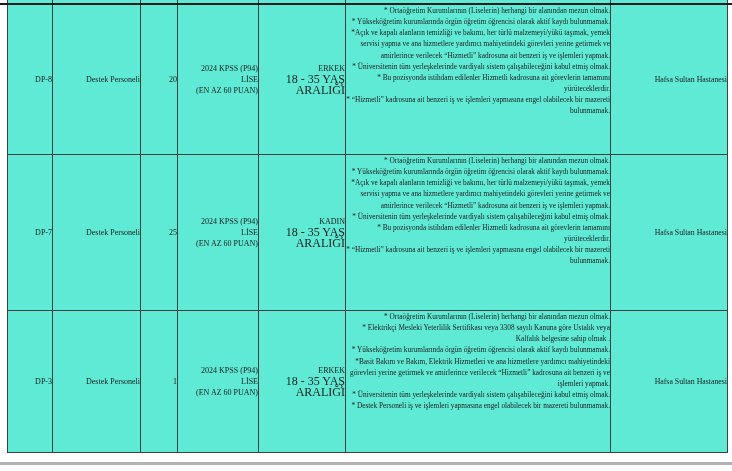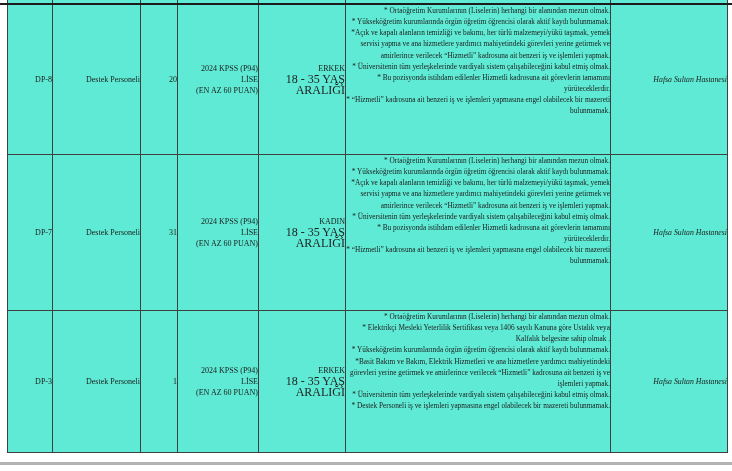--- a/index.html
+++ b/index.html
@@ -44,21 +44,20 @@
     text-align:left;
     padding:1px 2px 0 2px;
     font-size:7.3px;
     line-height:11.15px;
   }
   td.c-loc{
     vertical-align:middle;
     text-align:left;
     padding-left:1px;
     font-size:7.8px;
-    font-style:italic;
   }
   .req-item{margin:0;}
   .exam-line{display:block;}
   .age-line{display:block;font-size:12px;}
 </style>
 </head>
 <body>
 
 <div class="page">
   <div class="rule-top"></div>
@@ -105,21 +104,21 @@
         <p class="req-item">* Üniversitenin tüm yerleşkelerinde vardiyalı sistem çalışabileceğini kabul etmiş olmak.</p>
         <p class="req-item">* Bu pozisyonda istihdam edilenler Hizmetli kadrosuna ait görevlerin tamamını yürüteceklerdir.</p>
         <p class="req-item">* “Hizmetli” kadrosuna ait benzeri iş ve işlemleri yapmasına engel olabilecek bir mazereti bulunmamak.</p>
       </td>
       <td class="c-loc">Hafsa Sultan Hastanesi</td>
     </tr>
 
     <tr style="height:156px;">
       <td class="c-center">DP-7</td>
       <td class="c-center">Destek Personeli</td>
-      <td class="c-center">31</td>
+      <td class="c-center">25</td>
       <td class="c-center">
         <span class="exam-line">2024 KPSS (P94)</span>
         <span class="exam-line">LİSE</span>
         <span class="exam-line">(EN AZ 60 PUAN)</span>
       </td>
       <td class="c-center">
         <span class="exam-line">KADIN</span>
         <span class="age-line">18 - 35 YAŞ ARALIĞI</span>
       </td>
       <td class="c-req">
@@ -141,21 +140,21 @@
         <span class="exam-line">2024 KPSS (P94)</span>
         <span class="exam-line">LİSE</span>
         <span class="exam-line">(EN AZ 60 PUAN)</span>
       </td>
       <td class="c-center">
         <span class="exam-line">ERKEK</span>
         <span class="age-line">18 - 35 YAŞ ARALIĞI</span>
       </td>
       <td class="c-req">
         <p class="req-item">* Ortaöğretim Kurumlarının (Liselerin) herhangi bir alanından mezun olmak.</p>
-        <p class="req-item">* Elektrikçi Mesleki Yeterlilik Sertifikası veya 1406 sayılı Kanuna göre Ustalık veya Kalfalık belgesine sahip olmak .</p>
+        <p class="req-item">* Elektrikçi Mesleki Yeterlilik Sertifikası veya 3308 sayılı Kanuna göre Ustalık veya Kalfalık belgesine sahip olmak .</p>
         <p class="req-item">* Yükseköğretim kurumlarında örgün öğretim öğrencisi olarak aktif kaydı bulunmamak.</p>
         <p class="req-item">*Basit Bakım ve Bakım, Elektrik Hizmetleri ve ana hizmetlere yardımcı mahiyetindeki görevleri yerine getirmek ve amirlerince verilecek “Hizmetli” kadrosuna ait benzeri iş ve işlemleri yapmak.</p>
         <p class="req-item">* Üniversitenin tüm yerleşkelerinde vardiyalı sistem çalışabileceğini kabul etmiş olmak.</p>
         <p class="req-item">* Destek Personeli iş ve işlemleri yapmasına engel olabilecek bir mazereti bulunmamak.</p>
       </td>
       <td class="c-loc">Hafsa Sultan Hastanesi</td>
     </tr>
   </tbody>
     </table>
 

